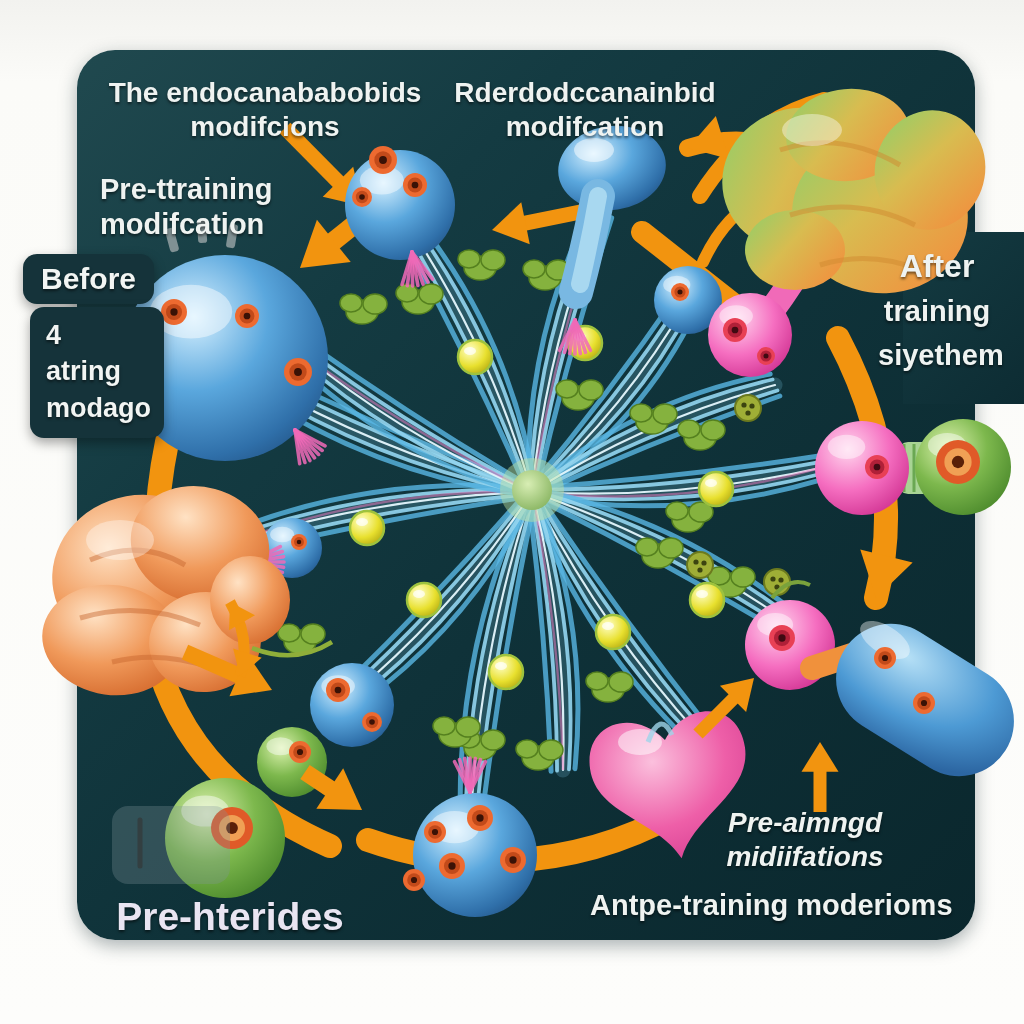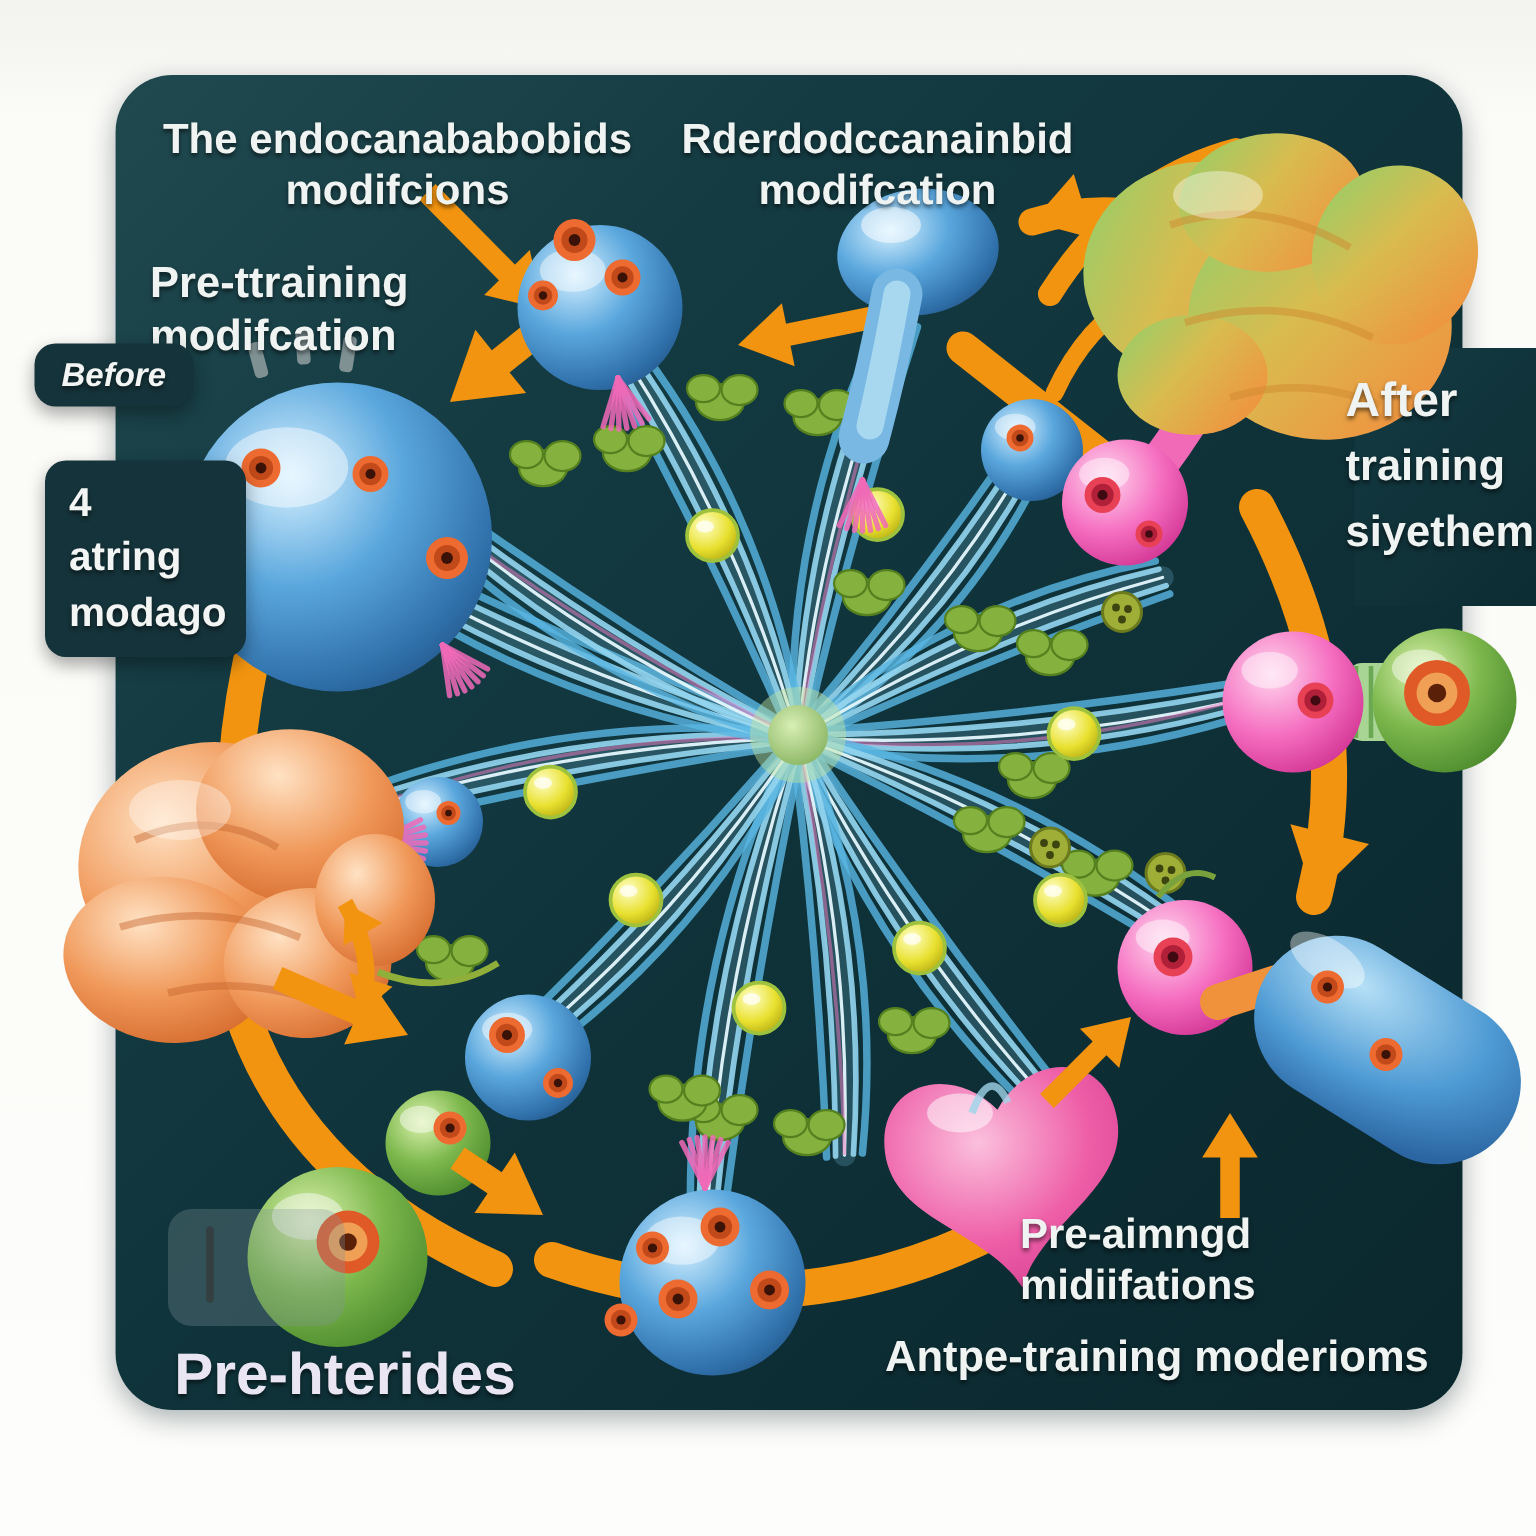--- a/index.html
+++ b/index.html
@@ -471,37 +471,37 @@
   <div class="lbl" style="left:430px;top:76px;width:310px;text-align:center;font-size:28px;">
     <span>Rderdodccanainbid</span>
     <span class="l2">modifcation</span>
   </div>
 
   <div class="lbl" style="left:100px;top:172px;width:240px;text-align:left;font-size:29px;">
     <span>Pre-ttraining</span>
     <span class="l2">modifcation</span>
   </div>
 
-  <div class="badge" style="left:23px;top:229px;padding:8px 18px;font-size:22px;font-style:italic;">
+  <div class="badge" style="left:23px;top:254px;padding:8px 18px;font-size:30px;">
     <span>Before</span>
   </div>
 
   <div class="badge" style="left:30px;top:307px;width:118px;padding:10px 0 12px 16px;font-size:27px;line-height:1.35;">
     <span style="display:block">4</span>
     <span style="display:block">atring</span>
     <span style="display:block">modago</span>
   </div>
 
-  <div class="lbl" style="left:897px;top:242px;width:118px;font-size:32px;line-height:1.5;">
+  <div class="lbl" style="left:878px;top:242px;width:118px;font-size:32px;line-height:1.5;text-align:center;">
     <span style="display:block">After</span>
     <span style="display:block;font-size:29px">training</span>
     <span style="display:block;font-size:29px">siyethem</span>
   </div>
 
-  <div class="lbl" style="left:680px;top:806px;width:250px;text-align:left;font-size:28px;">
+  <div class="lbl" style="left:680px;top:806px;width:250px;text-align:center;font-size:28px;font-style:italic;">
     <span>Pre-aimngd</span>
     <span class="l2">midiifations</span>
   </div>
 
   <div class="lbl" style="left:590px;top:888px;width:400px;text-align:left;font-size:29px;">
     <span>Antpe-training moderioms</span>
   </div>
 
   <div class="lbl" style="left:100px;top:893px;width:260px;font-size:39px;color:#e9e5f2;text-align:center;">
     <span>Pre-hterides</span>

